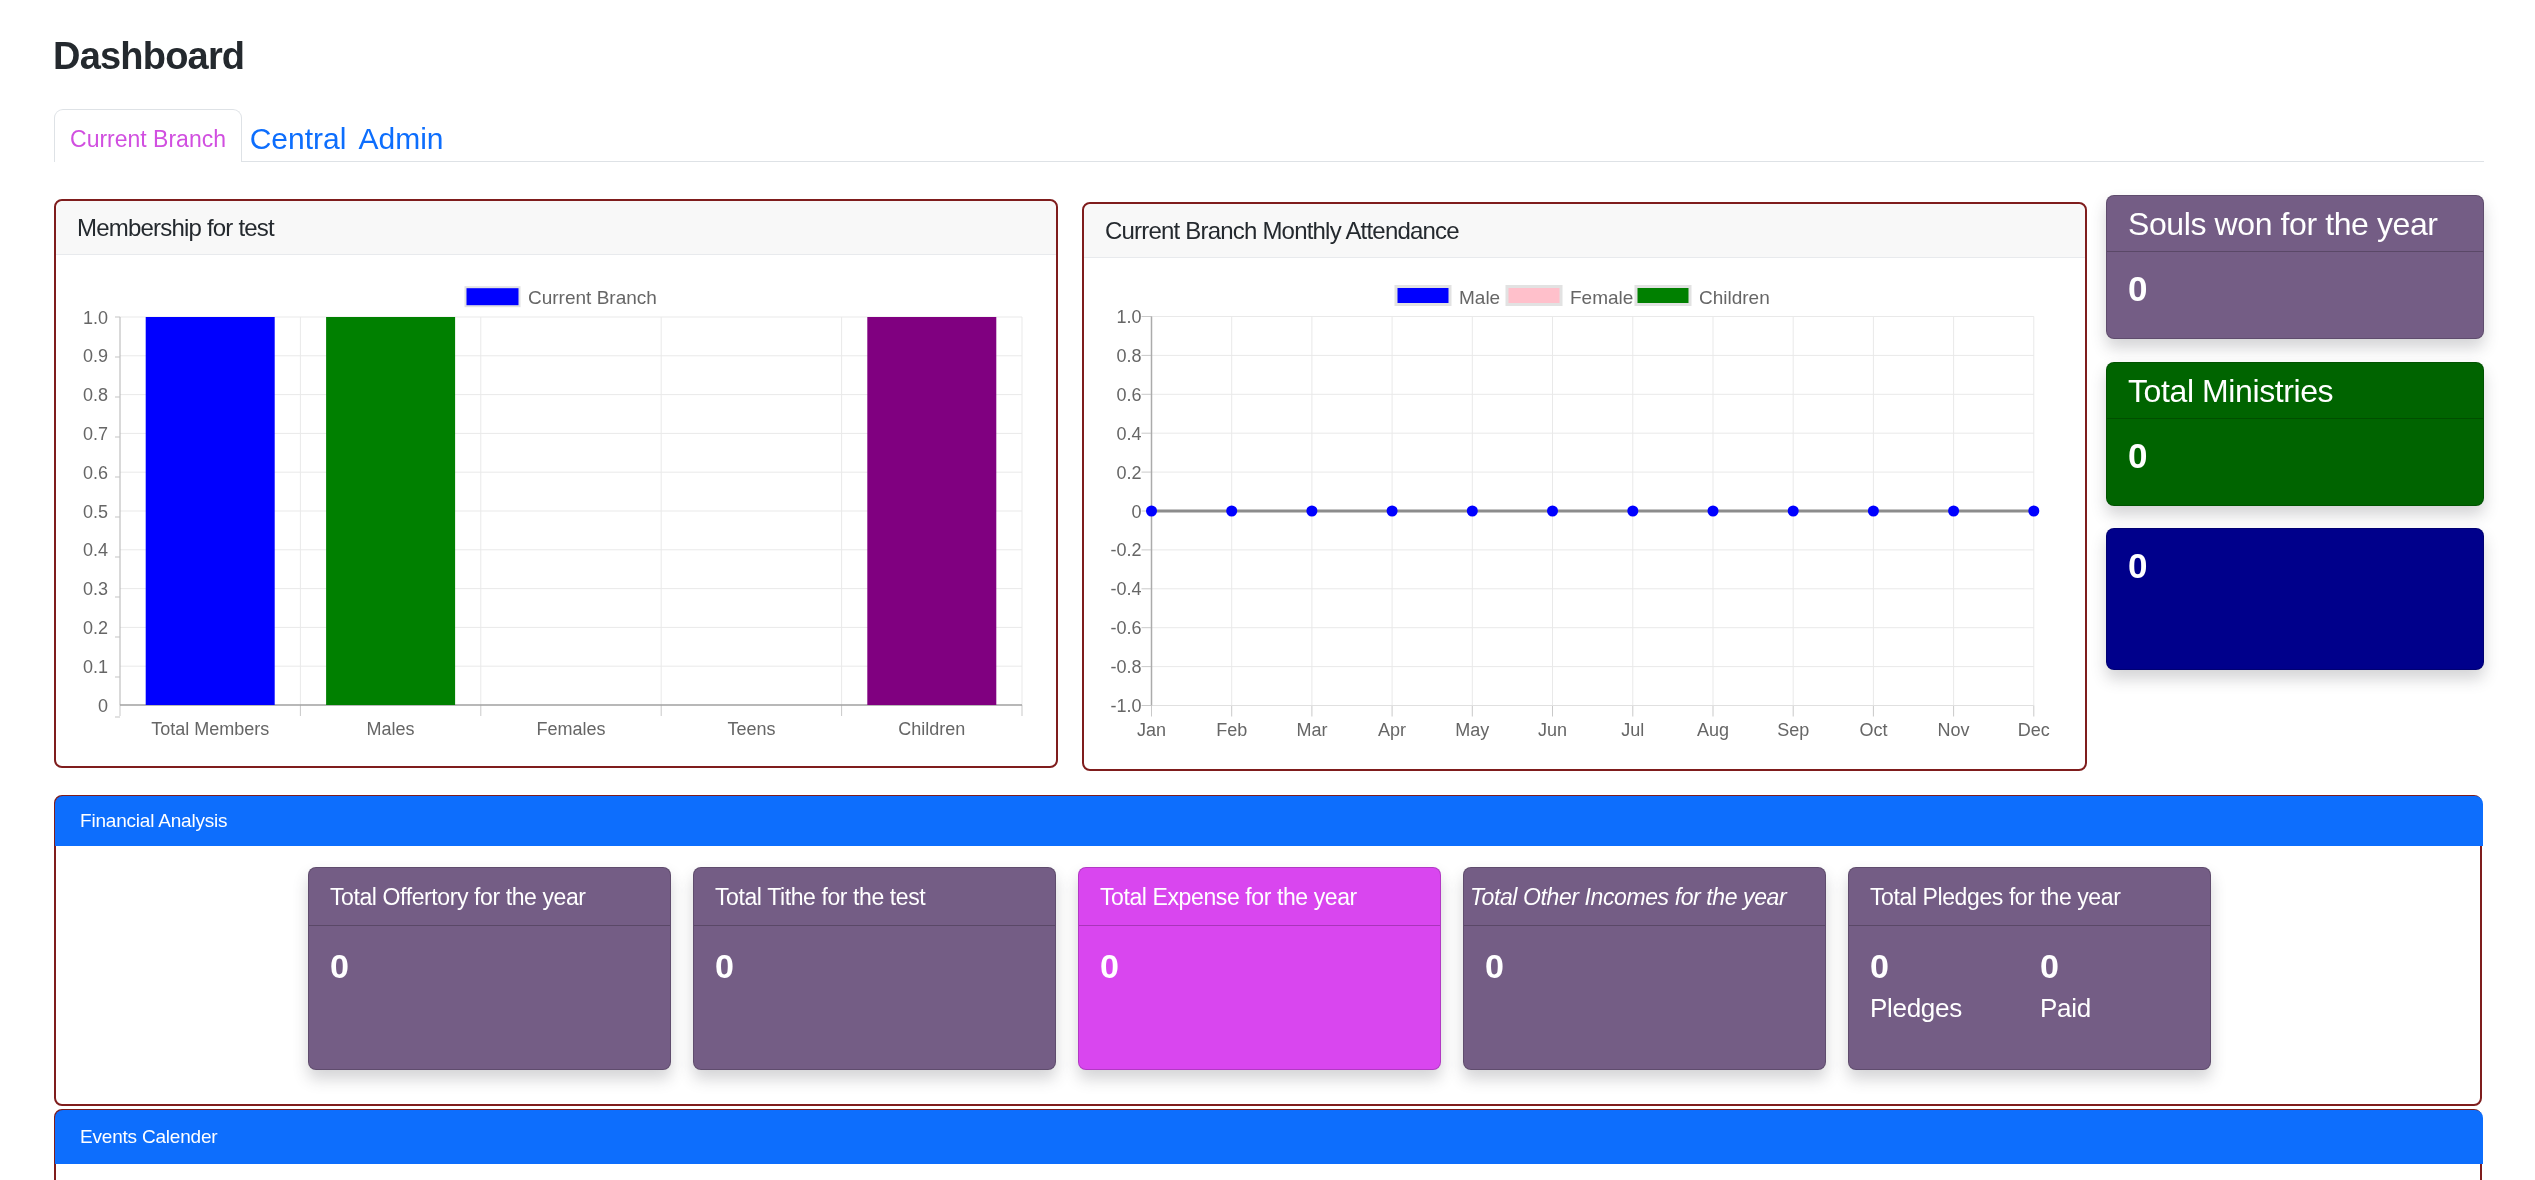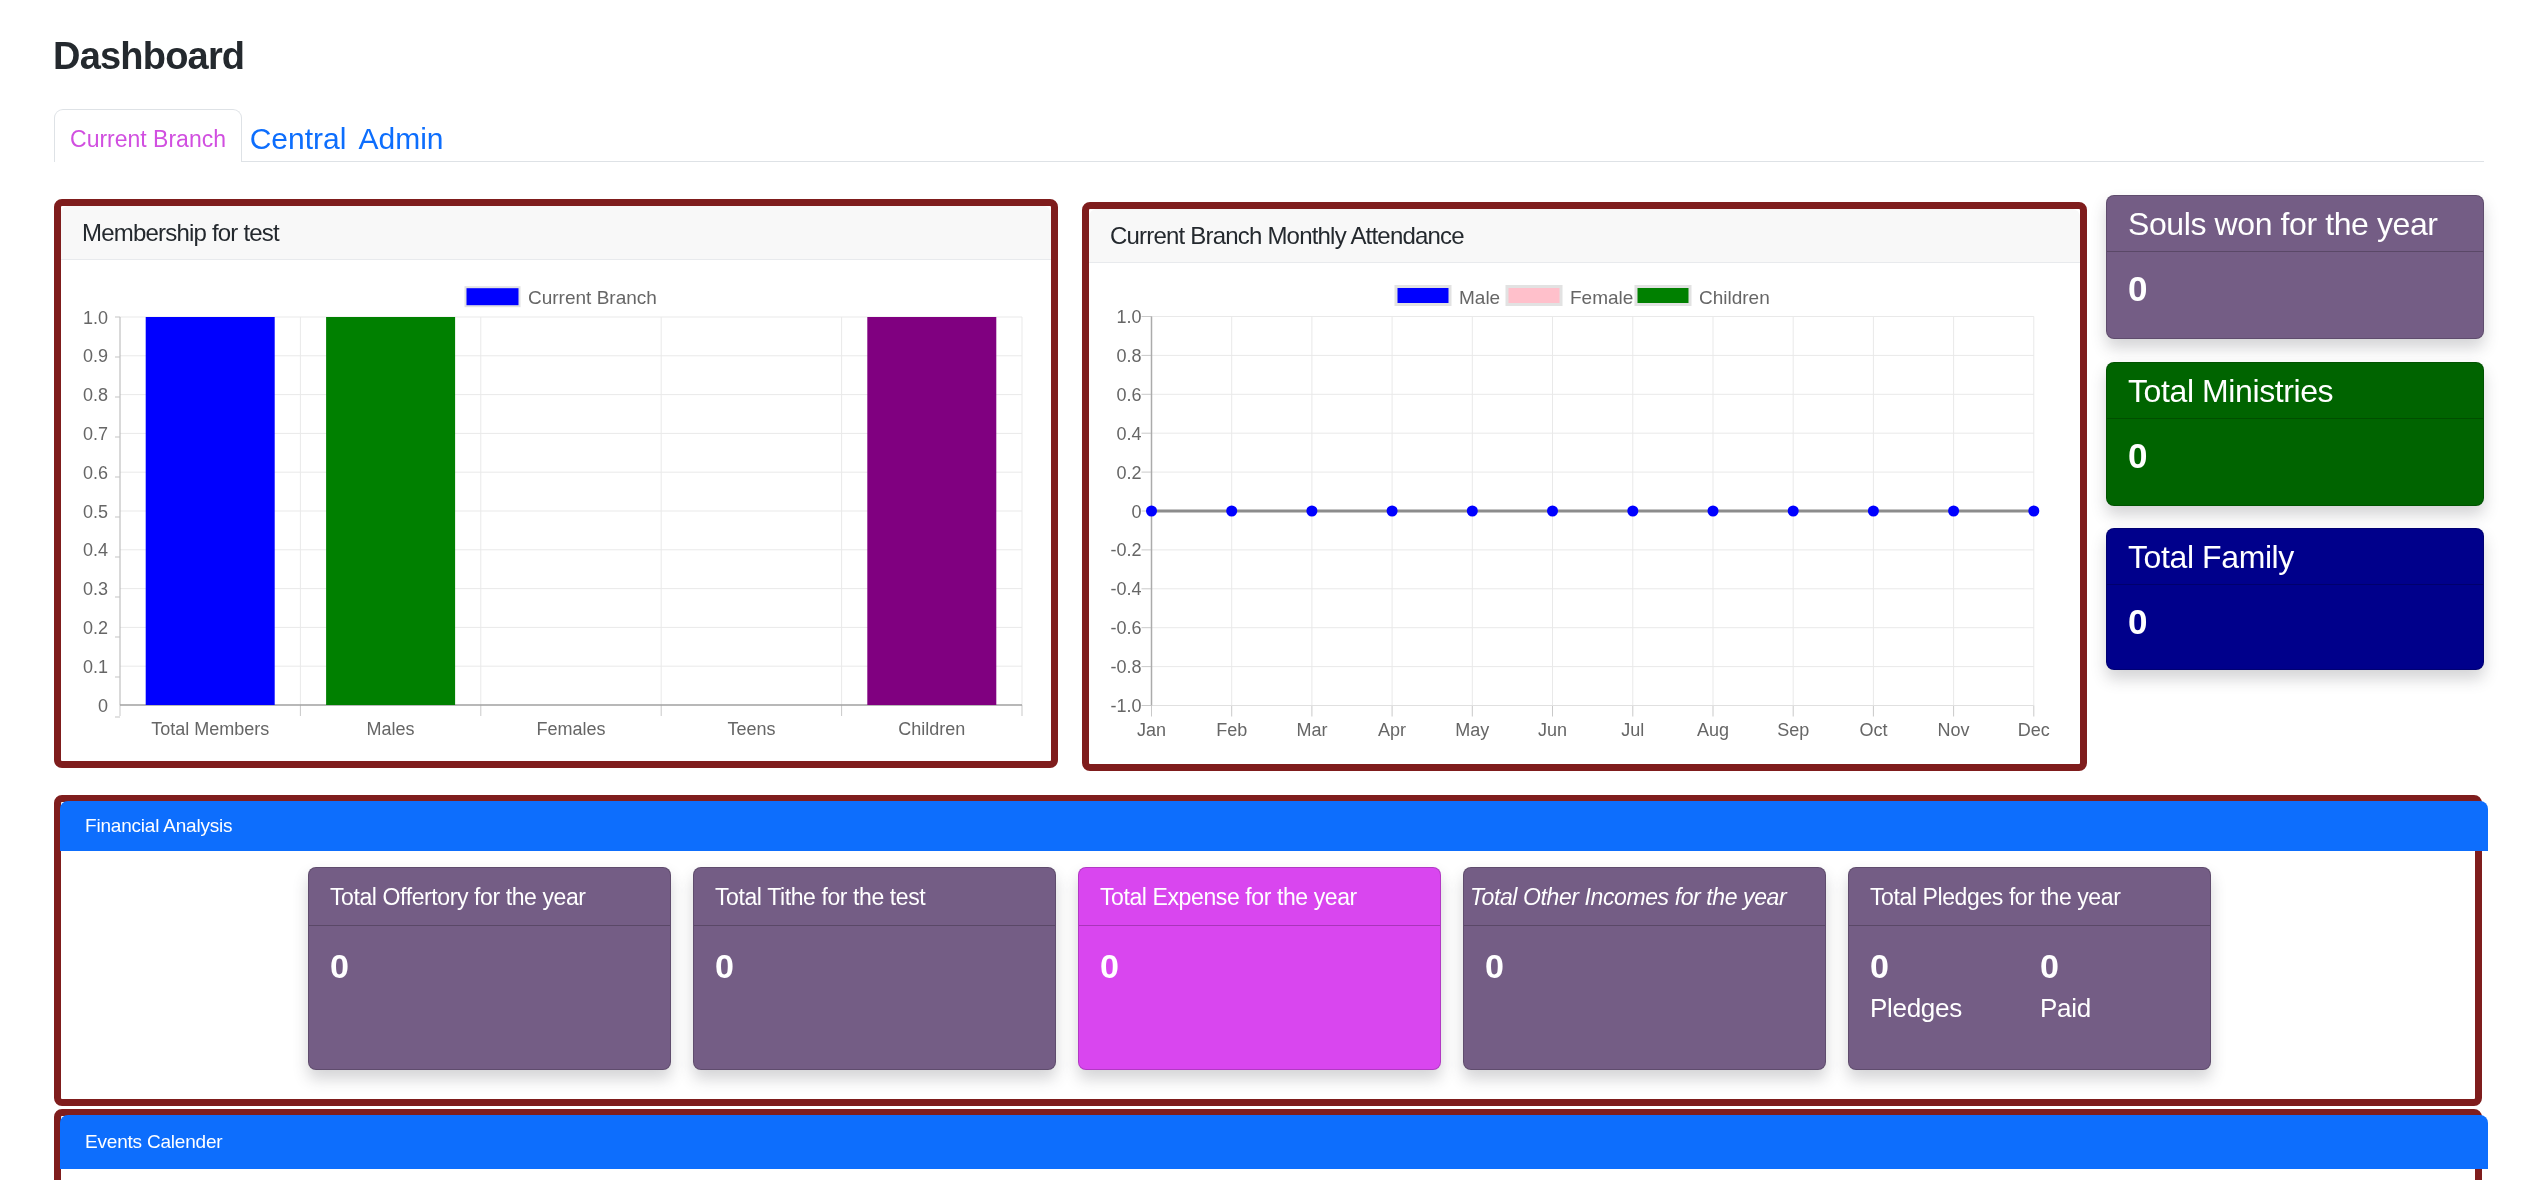--- a/index.html
+++ b/index.html
@@ -9,21 +9,21 @@
 h1.title { position:absolute; left:53px; top:37px; font-size:38px; font-weight:700;
   color:#24292e; letter-spacing:-0.8px; line-height:1; }
 .navline { position:absolute; left:54px; top:160px; width:2430px; height:2px;
   border-bottom:1.5px solid #dee2e6; }
 .tab-active { position:absolute; left:54px; top:109px; width:188px; height:53px;
   background:#fff; border:1.5px solid #dee2e6; border-bottom:none;
   border-radius:9px 9px 0 0; z-index:2; text-align:center; line-height:58px;
   font-size:23px; color:#d14fe0; }
 .tab { position:absolute; top:109px; height:53px; line-height:60px; text-align:center;
   font-size:30px; color:#0d6efd; }
-.card { position:absolute; background:#fff; border:7px solid #7f1d1d; border-radius:8px; }
+.card { position:absolute; background:#fff; border:2px solid #7f1d1d; border-radius:8px; }
 .card-h { background:#f8f8f8; border-bottom:1px solid #e8eaed; border-radius:8px 8px 0 0;
   font-size:24px; letter-spacing:-0.8px; color:#24292e; display:flex; align-items:center; }
 .scard { position:absolute; border-radius:8px; border:1px solid rgba(0,0,0,0.18);
   box-shadow:0 9px 15px rgba(60,60,70,0.22); color:#fff; }
 .scard-h { border-bottom:1px solid rgba(0,0,0,0.22); font-size:32px; letter-spacing:-0.4px;
   display:flex; align-items:center; padding-top:2px; }
 .scard-b { font-size:35px; font-weight:700; padding-top:17px; }
 .fin-b { font-size:34px; padding-top:21px; }
 .fin-h { font-size:23px; white-space:nowrap; }
 .pl-row { display:flex; padding-left:21px; }
@@ -200,21 +200,20 @@
 
 <div class="scard" style="left:2106px;top:195px;width:378px;height:144px;background:#745d85;">
   <div class="scard-h" style="height:56px;padding-left:21px;">Souls won for the year</div>
   <div class="scard-b" style="padding-left:21px;">0</div>
 </div>
 <div class="scard" style="left:2106px;top:362px;width:378px;height:144px;background:#006400;">
   <div class="scard-h" style="height:56px;padding-left:21px;">Total Ministries</div>
   <div class="scard-b" style="padding-left:21px;">0</div>
 </div>
 <div class="scard" style="left:2106px;top:528px;width:378px;height:142px;background:#00008b;">
-  <div class="scard-h" style="height:56px;padding-left:21px;">Total Family</div>
   <div class="scard-b" style="padding-left:21px;">0</div>
 </div>
 
 <div class="card" style="left:54px;top:795px;width:2428px;height:311px;">
   <div class="bluebar" style="left:-1px;top:-1px;width:2428px;height:50px;border-radius:8px 8px 0 0;position:absolute;">Financial Analysis</div>
 </div>
 <div class="scard" style="left:308px;top:867px;width:363px;height:203px;background:#745d85;">
   <div class="scard-h fin-h" style="height:58px;padding-left:21px;">Total Offertory for the year</div>
   <div class="scard-b fin-b" style="padding-left:21px;">0</div>
 </div>

